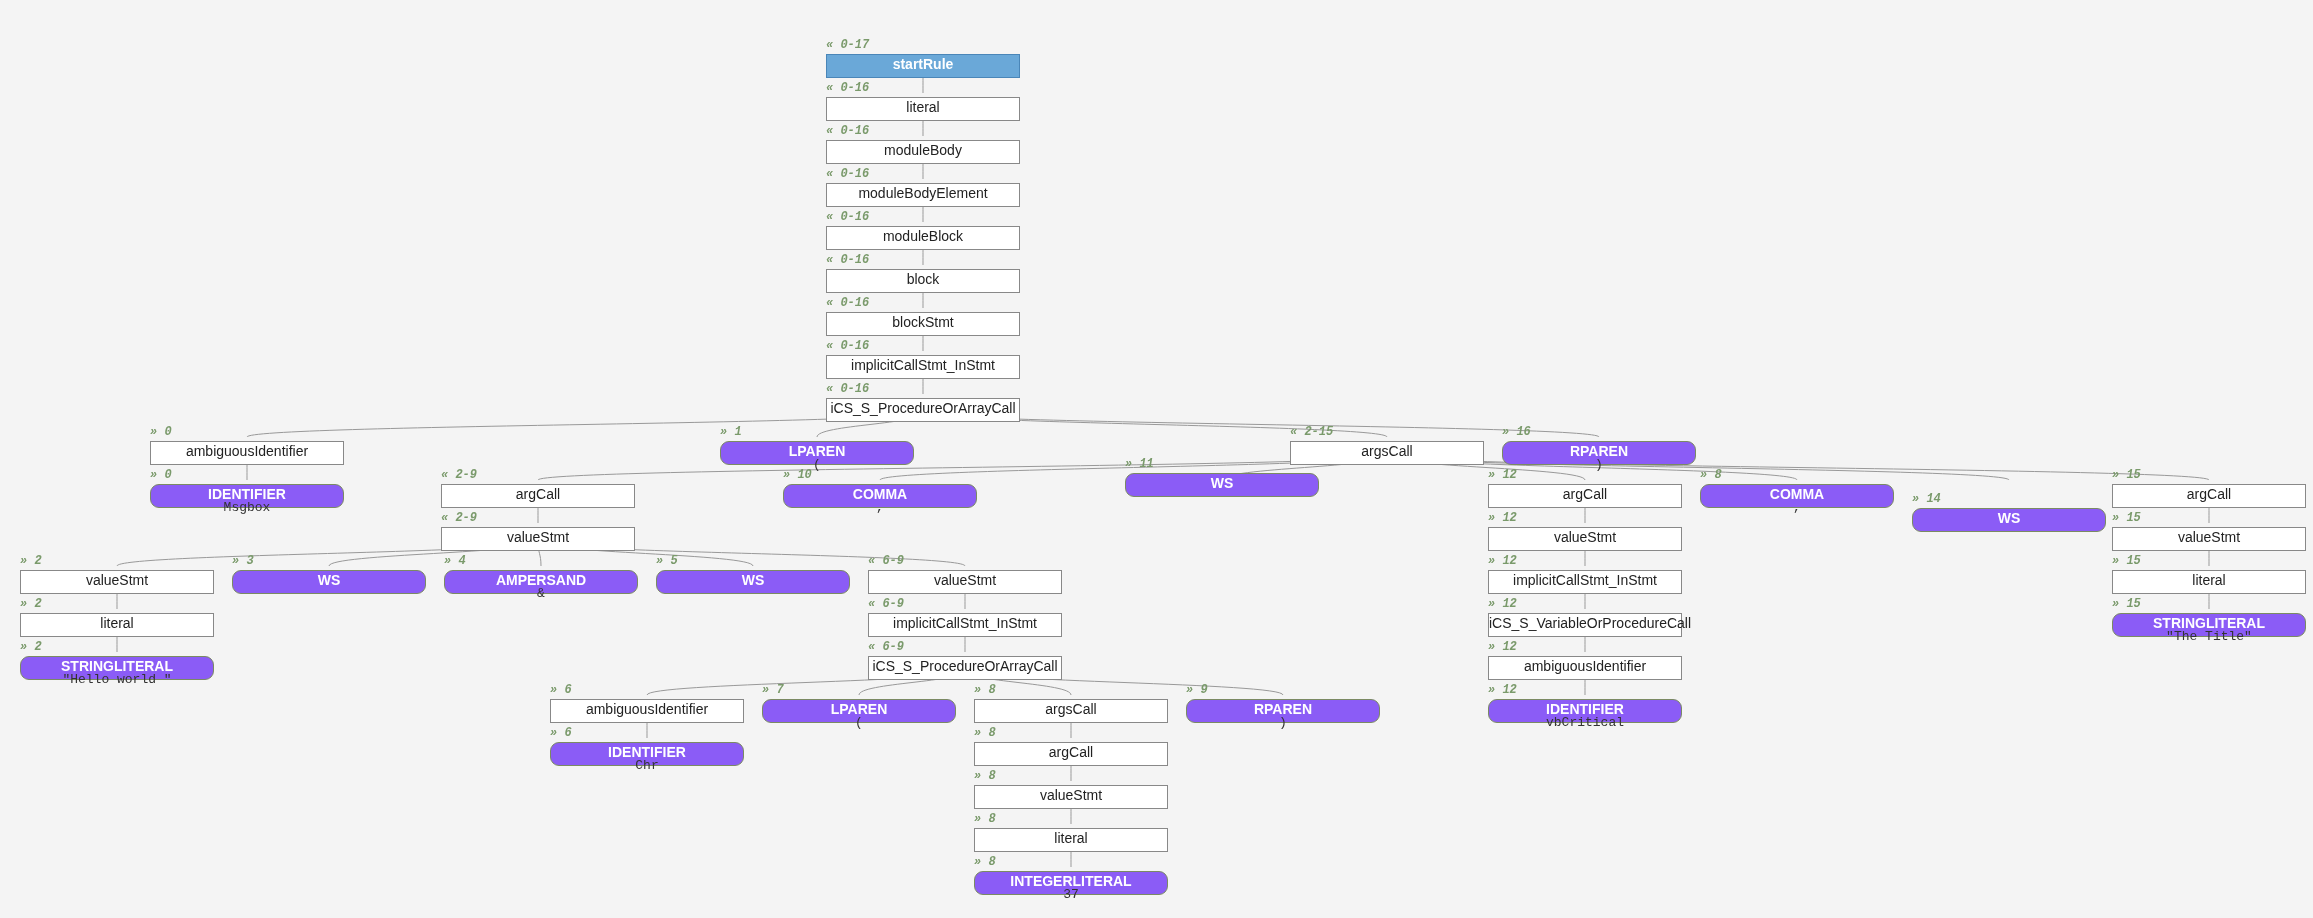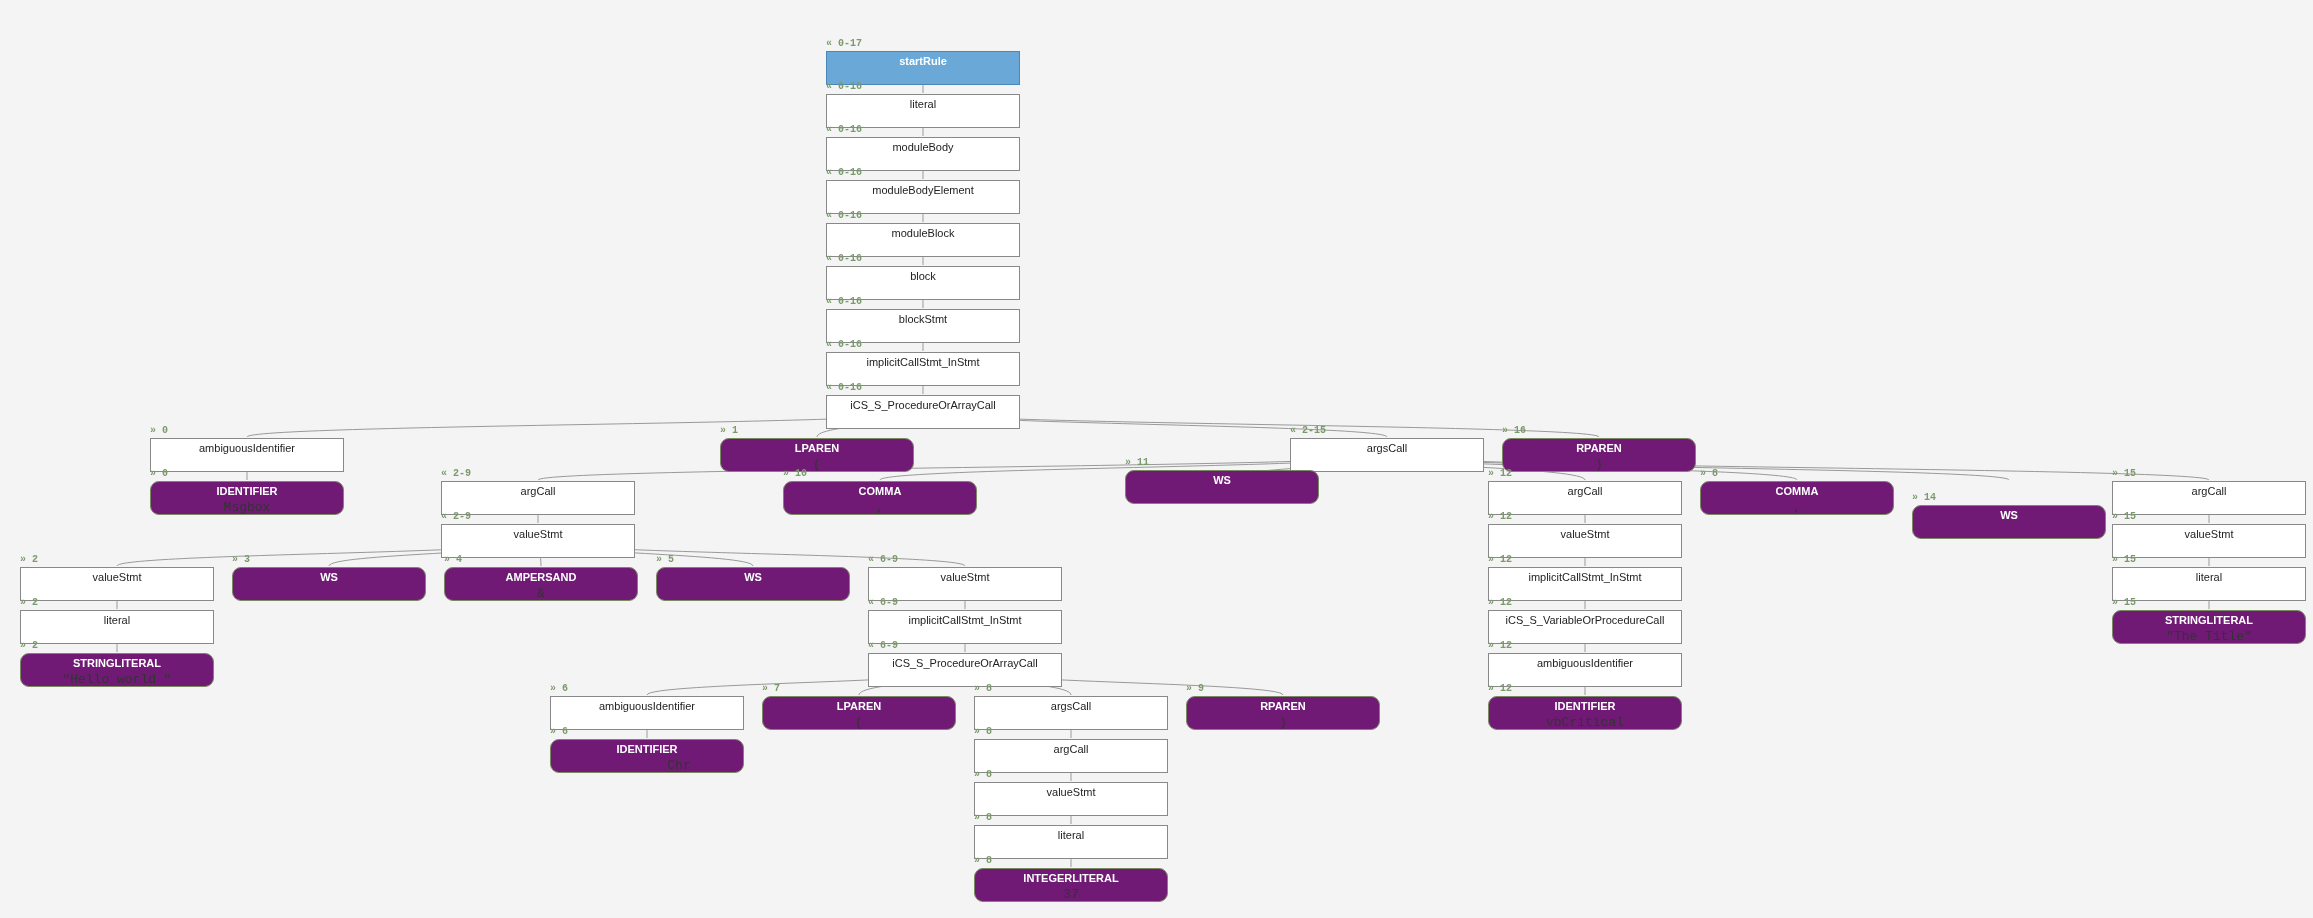--- a/index.html
+++ b/index.html
@@ -27,45 +27,46 @@
     stroke: #999;
     stroke-width: 1px;
     fill: none;
   }
   .node {
     position: absolute;
     width: 194px;
   }
   .idx {
     font-family: "Courier New", monospace;
-    font-size: 10px;
+    font-size: 12px;
     font-weight: bold;
     color: #7a9a6b;
     margin-bottom: 2px;
     white-space: pre;
+    font-style: italic;
   }
   .box {
     width: 194px;
-    height: 34px;
+    height: 24px;
     line-height: 18px;
     text-align: center;
-    font-size: 11px;
+    font-size: 14px;
     border: 1px solid #888;
     background: #fff;
     box-sizing: border-box;
     color: #222;
   }
   .box.highlight {
     background: #6aa8d8;
     border-color: #4a86b8;
     color: #fff;
     font-weight: bold;
   }
   .box.terminal {
-    background: #701a75;
+    background: #8b5cf6;
     border-color: #7b8a63;
     color: #fff;
     border-radius: 9px;
     font-weight: bold;
   }
   .leaf {
     position: absolute;
     font-family: "Courier New", monospace;
     font-size: 13px;
     color: #333;
@@ -334,17 +335,17 @@
     </div>
     <div class="leaf" style="left: 247px; top: 500px;">Msgbox</div>
     <div class="leaf" style="left: 817px; top: 457px;">(</div>
     <div class="leaf" style="left: 1599px; top: 457px;">)</div>
     <div class="leaf" style="left: 880px; top: 500px;">,</div>
     <div class="leaf" style="left: 1797px; top: 500px;">,</div>
     <div class="leaf" style="left: 541px; top: 586px;">&amp;</div>
     <div class="leaf" style="left: 117px; top: 672px;">"Hello world "</div>
     <div class="leaf" style="left: 859px; top: 715px;">(</div>
     <div class="leaf" style="left: 1283px; top: 715px;">)</div>
-    <div class="leaf" style="left: 679px; top: 758px; text-align: right;">Chr</div>
+    <div class="leaf" style="left: 647px; top: 758px; text-align: right;">Chr</div>
     <div class="leaf" style="left: 1071px; top: 887px;">37</div>
     <div class="leaf" style="left: 1585px; top: 715px;">vbCritical</div>
     <div class="leaf" style="left: 2209px; top: 629px;">"The Title"</div>
   </div>
 
 </body></html>

